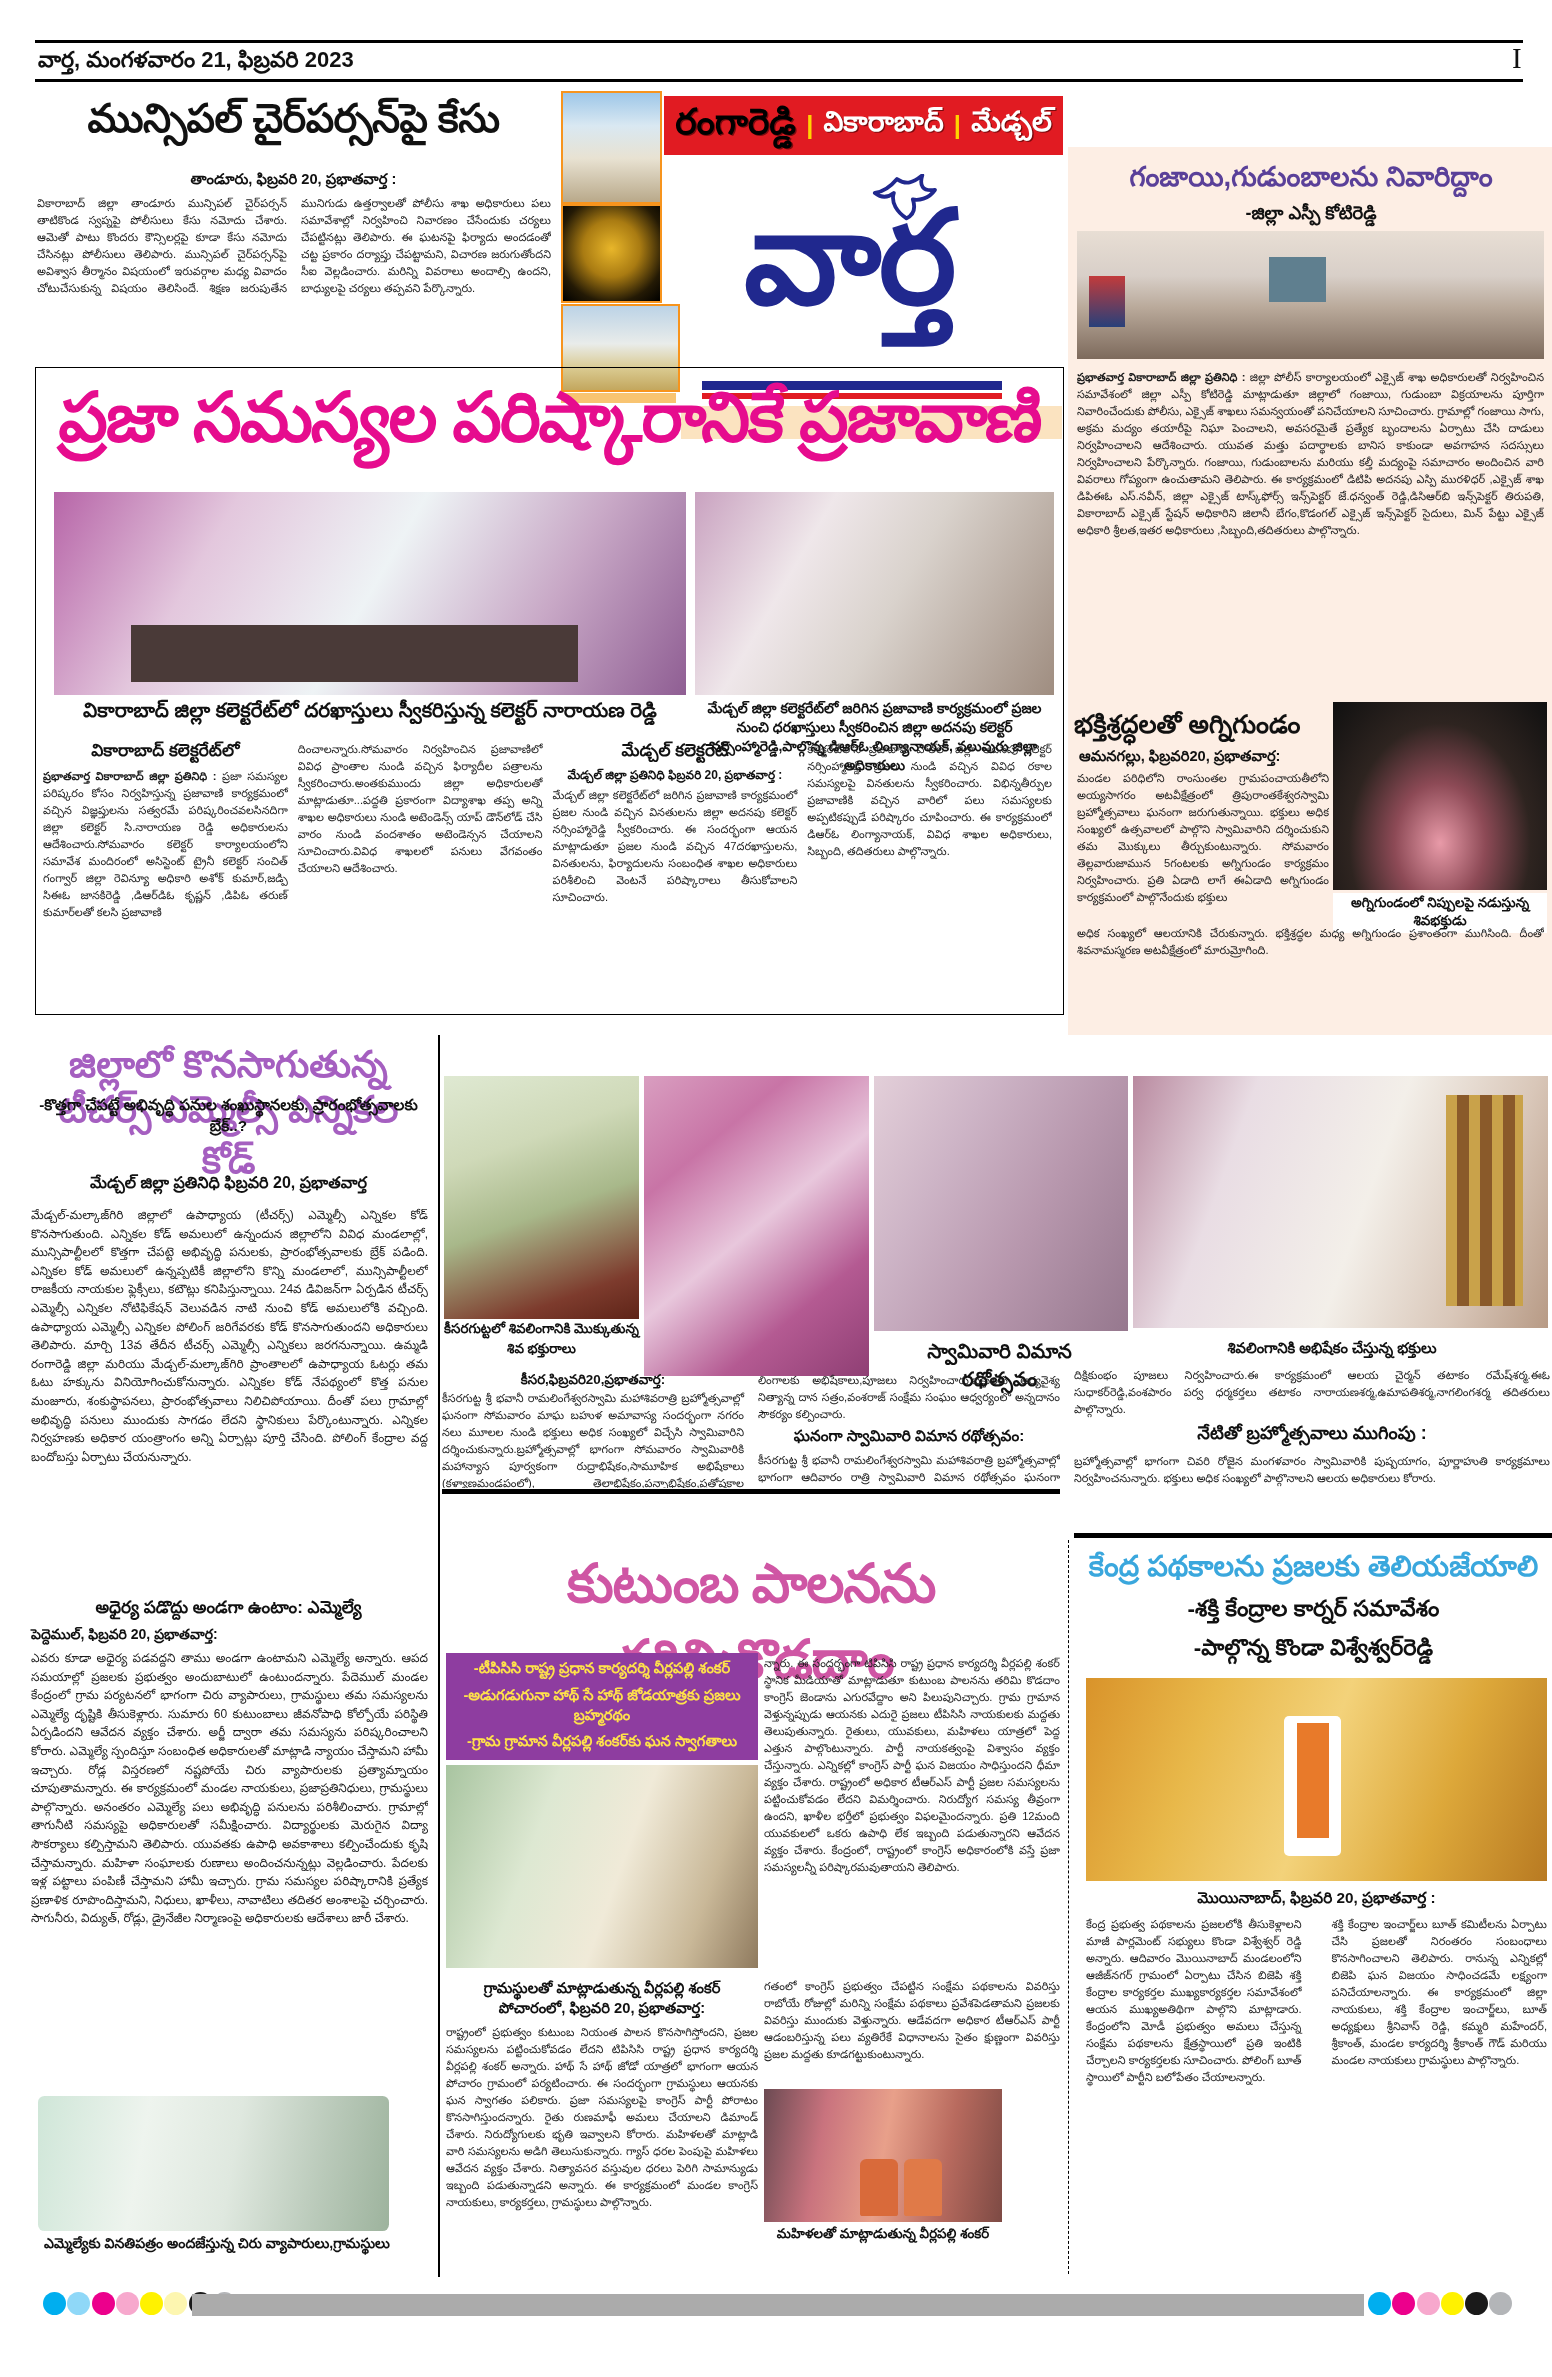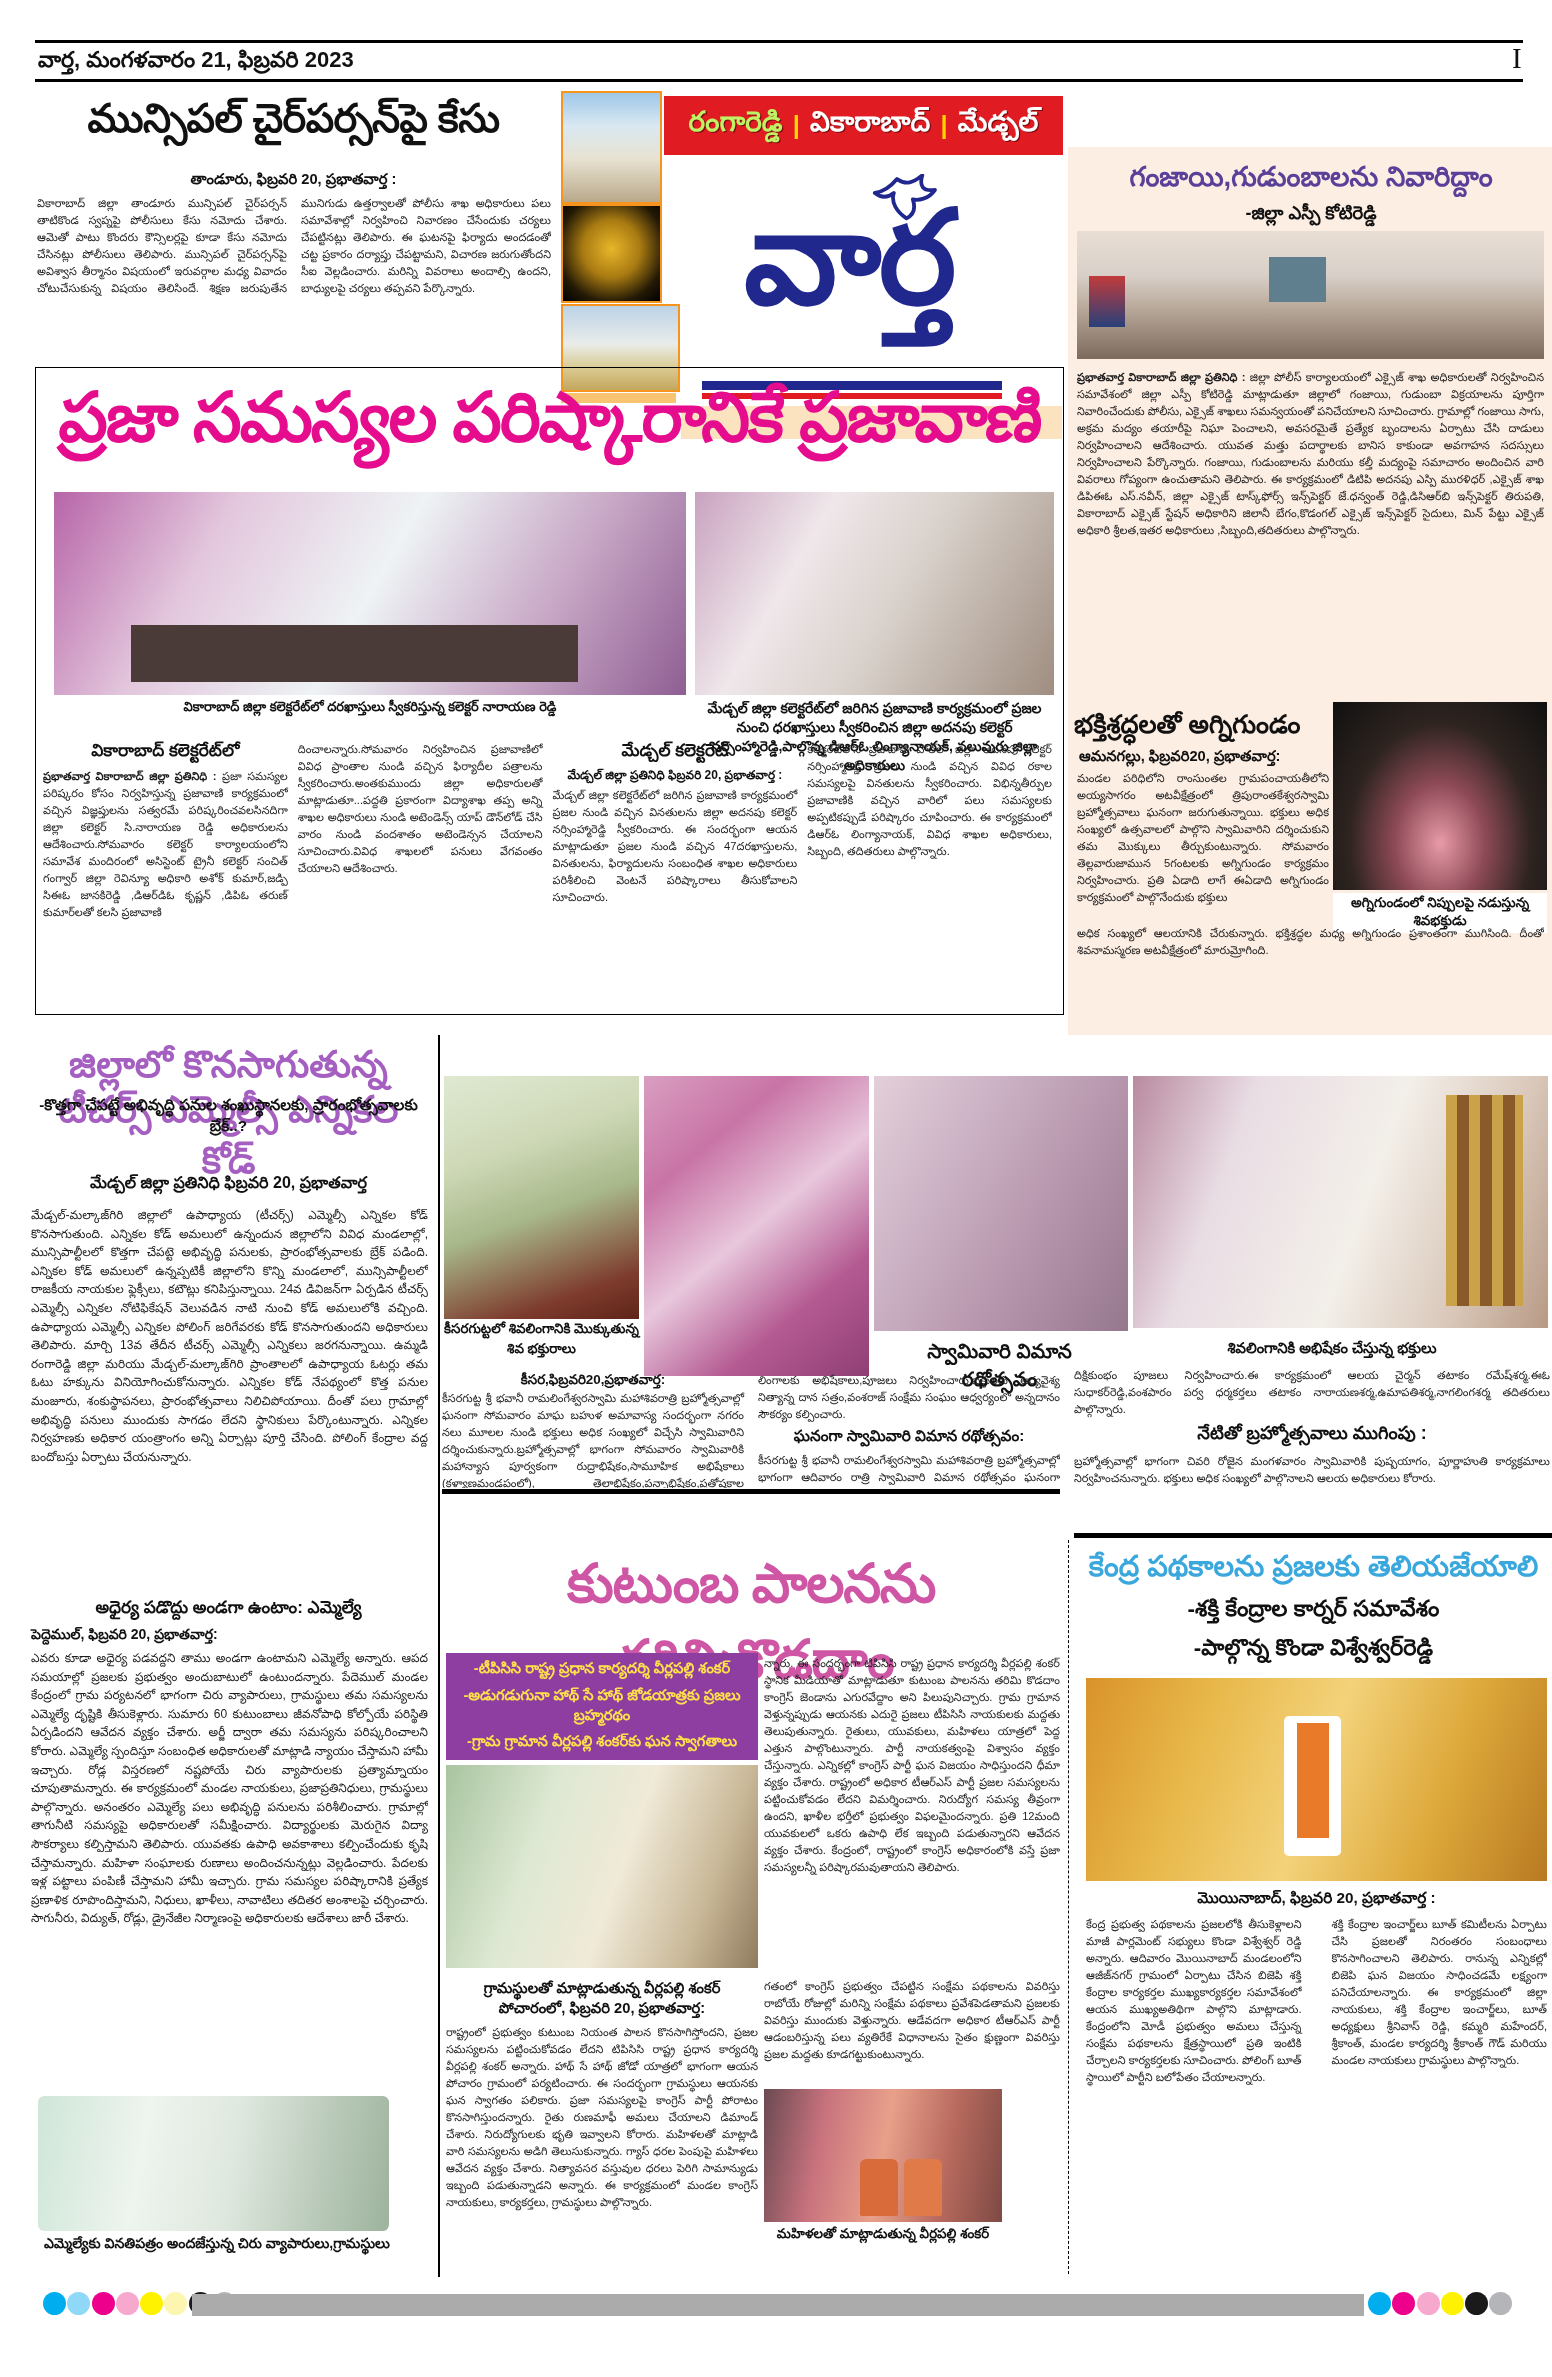--- a/index.html
+++ b/index.html
@@ -30,21 +30,21 @@
 
   <div class="abs c" style="left:38px;top:96px;width:511px;font-size:40px;font-weight:bold;letter-spacing:-0.6px;">మున్సిపల్ చైర్‌పర్సన్‌పై కేసు</div>
   <div class="abs c dateline" style="left:38px;top:171px;width:511px;font-size:14.7px;">తాండూరు, ఫిబ్రవరి 20, ప్రభాతవార్త :</div>
   <div class="abs two-col j body-txt" style="left:37px;top:195px;width:514px;height:163px;overflow:hidden;">వికారాబాద్ జిల్లా తాండూరు మున్సిపల్ చైర్‌పర్సన్ తాటికొండ స్వప్నపై పోలీసులు కేసు నమోదు చేశారు. ఆమెతో పాటు కొందరు కౌన్సిలర్లపై కూడా కేసు నమోదు చేసినట్లు పోలీసులు తెలిపారు. మున్సిపల్ చైర్‌పర్సన్‌పై అవిశ్వాస తీర్మానం విషయంలో ఇరువర్గాల మధ్య వివాదం చోటుచేసుకున్న విషయం తెలిసిందే. శిక్షణ జరుపుతేన మునిగుడు ఉత్తర్వాలతో పోలీసు శాఖ అధికారులు పలు సమావేశాల్లో నిర్వహించి నివారణం చేసేందుకు చర్యలు చేపట్టినట్లు తెలిపారు. ఈ ఘటనపై ఫిర్యాదు అందడంతో చట్ట ప్రకారం దర్యాప్తు చేపట్టామని, విచారణ జరుగుతోందని సీఐ వెల్లడించారు. మరిన్ని వివరాలు అందాల్సి ఉందని, బాధ్యులపై చర్యలు తప్పవని పేర్కొన్నారు.</div>
 
   <div class="abs" style="left:561px;top:91px;width:97px;height:109px;border:2.6px solid #f7941d;background:linear-gradient(180deg,#9ec7e8 0%,#d9e8f2 30%,#e8e2d2 60%,#b9a98a 100%);"></div>
   <div class="abs" style="left:561px;top:204px;width:97px;height:95px;border:2.6px solid #f7941d;background:radial-gradient(circle at 50% 45%,#e8b62a 0%,#a97b12 40%,#241a05 75%,#000 100%);"></div>
   <div class="abs" style="left:561px;top:304px;width:115px;height:84px;border:2.6px solid #f7941d;background:linear-gradient(180deg,#bcd3e6 0%,#e9ecea 45%,#d9c98f 75%,#c3a75e 100%);"></div>
 
   <div class="abs" style="left:664px;top:96px;width:399px;height:59px;background:#e11b22;display:flex;align-items:center;justify-content:center;gap:10.2px;">
-    <span style="color:#bef264;font-weight:bold;font-size:28px;text-shadow:1.3px 1.3px 0 #7a0b0e;">రంగారెడ్డి</span>
+    <span style="color:#000000;font-weight:bold;font-size:36px;text-shadow:1.3px 1.3px 0 #7a0b0e;">రంగారెడ్డి</span>
     <span style="color:#ffd400;font-weight:bold;font-size:25.5px;">|</span>
     <span style="color:#fff;font-weight:bold;font-size:28px;text-shadow:1.3px 1.3px 0 #7a0b0e;">వికారాబాద్</span>
     <span style="color:#ffd400;font-weight:bold;font-size:25.5px;">|</span>
     <span style="color:#fff;font-weight:bold;font-size:28px;text-shadow:1.3px 1.3px 0 #7a0b0e;">మేడ్చల్</span>
   </div>
 
   <span class="abs" style="left:862px;top:174px;">
     <svg width="89" height="57" viewBox="0 0 140 90">
         <path d="M70 70 C55 60 45 45 50 30 C40 38 30 38 20 30 C35 28 45 20 55 8 C70 18 80 14 95 2 C90 18 95 28 115 25 C105 40 88 42 80 40 C85 55 80 65 70 70 Z" fill="#fff" stroke="#20288e" stroke-width="6" stroke-linejoin="round"></path>
       </svg>
@@ -70,21 +70,21 @@
   <div class="abs photo" style="left:1333px;top:702px;width:214px;height:188px;background:radial-gradient(ellipse at 50% 75%,#e89aa8 0%,#8d4a56 30%,#2e2420 60%,#101010 100%);"></div>
   <div class="abs c b" style="left:1333px;top:893px;width:214px;font-size:13.4px;background:#fff;padding:1.9px 0;">అగ్నిగుండంలో నిప్పులపై నడుస్తున్న శివభక్తుడు</div>
   <div class="abs j body-txt" style="left:1077px;top:925px;width:467px;height:70px;overflow:hidden;">అధిక సంఖ్యలో ఆలయానికి చేరుకున్నారు. భక్తిశ్రద్ధల మధ్య అగ్నిగుండం ప్రశాంతంగా ముగిసింది. దీంతో శివనామస్మరణ అటవీక్షేత్రంలో మారుమ్రోగింది.</div>
 
   <div class="abs frame" style="left:35px;top:367px;width:1027px;height:646px;"></div>
   <div class="abs c" style="left:45px;top:378px;width:1009px;font-size:69px;font-weight:bold;color:#e60c8e;letter-spacing:-1.9px;transform:skewX(-4deg);">ప్రజా సమస్యల పరిష్కారానికే ప్రజావాణి</div>
 
   <div class="abs photo" style="left:54px;top:492px;width:632px;height:203px;background:linear-gradient(120deg,#b765a8 0%,#e3c7dd 25%,#eef3f5 50%,#c8a8c6 75%,#8f5e93 100%);">
     <span style="position:absolute;left:77px;bottom:12.8px;width:447px;height:57px;background:#4a3a38;"></span>
   </div>
-  <div class="abs c b" style="left:54px;top:699px;width:632px;font-size:13px;">వికారాబాద్ జిల్లా కలెక్టరేట్‌లో దరఖాస్తులు స్వీకరిస్తున్న కలెక్టర్ నారాయణ రెడ్డి</div>
+  <div class="abs c b" style="left:54px;top:699px;width:632px;font-size:20px;">వికారాబాద్ జిల్లా కలెక్టరేట్‌లో దరఖాస్తులు స్వీకరిస్తున్న కలెక్టర్ నారాయణ రెడ్డి</div>
 
   <div class="abs photo" style="left:695px;top:492px;width:359px;height:203px;background:linear-gradient(120deg,#c9a2c0 0%,#efe7ea 30%,#d9d2cc 55%,#9f8d80 100%);"></div>
   <div class="abs c b" style="left:695px;top:699px;width:359px;font-size:14px;line-height:1.35;">మేడ్చల్ జిల్లా కలెక్టరేట్‌లో జరిగిన ప్రజావాణి కార్యక్రమంలో ప్రజల నుంచి  ధరఖాస్తులు స్వీకరించిన జిల్లా అదనపు కలెక్టర్ నర్సింహ్మారెడ్డి,పాల్గొన్న డిఆర్‌ఓ లింగ్యానాయక్, వలువురు జిల్లా అధికారులు</div>
 
   <div class="abs" style="left:43px;top:741px;width:1009px;height:267px;display:grid;grid-template-columns:1fr 1fr 1fr 1fr;column-gap:12.8px;overflow:hidden;gap:10px;">
     <div>
       <div class="c b" style="font-size:17px;margin-bottom:3.8px;">వికారాబాద్ కలెక్టరేట్‌లో</div>
       <div class="j body-txt"><span class="b">ప్రభాతవార్త వికారాబాద్ జిల్లా ప్రతినిధి : </span><span>ప్రజా సమస్యల పరిష్కరం కోసం నిర్వహిస్తున్న ప్రజావాణి కార్యక్రమంలో వచ్చిన విజ్ఞప్తులను సత్వరమే పరిష్కరించవలసినదిగా జిల్లా కలెక్టర్ సి.నారాయణ రెడ్డి అధికారులను ఆదేశించారు.సోమవారం కలెక్టర్ కార్యాలయంలోని సమావేశ మందిరంలో అసిస్టెంట్ ట్రైనీ కలెక్టర్ సంచిత్ గంగ్వార్ జిల్లా రెవిన్యూ అధికారి అశోక్ కుమార్,జడ్పి సిఈఓ జానకిరెడ్డి ,డిఆర్‌డిఓ కృష్ణన్ ,డిపిఓ తరుణ్ కుమార్‌లతో కలసి ప్రజావాణి</span></div>
     </div>
     <div class="j body-txt">దించాలన్నారు.సోమవారం నిర్వహించిన ప్రజావాణిలో వివిధ ప్రాంతాల నుండి వచ్చిన ఫిర్యాదీల పత్రాలను స్వీకరించారు.అంతకుముందు జిల్లా అధికారులతో మాట్లాడుతూ...పద్దతి ప్రకారంగా విద్యాశాఖ తప్ప అన్ని శాఖల అధికారులు నుండి అటెండెన్స్ యాప్ డౌన్‌లోడ్ చేసి వారం నుండి వందశాతం అటెండెన్సన చేయాలని సూచించారు.వివిధ శాఖలలో పనులు వేగవంతం చేయాలని ఆదేశించారు.</div>

